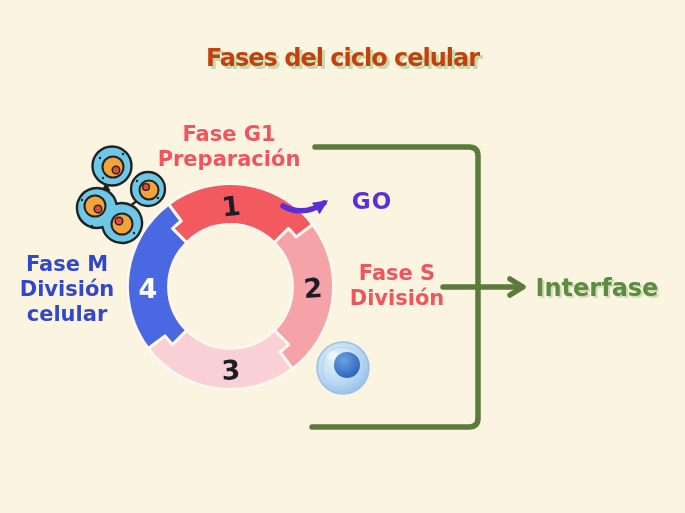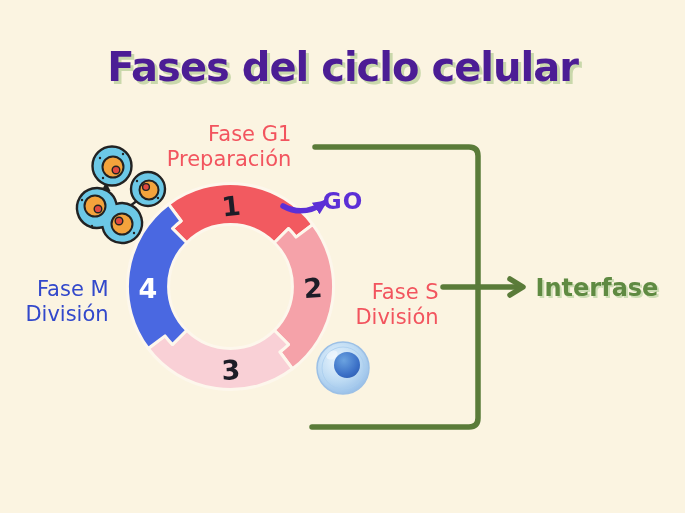--- a/index.html
+++ b/index.html
@@ -4,30 +4,30 @@
 <style>
   html,body{margin:0;padding:0;background:#fbf4e1;}
   #stage{
     position:relative;width:685px;height:513px;overflow:hidden;
     background:#fbf4e1;
     font-family:"DejaVu Sans","Liberation Sans",sans-serif;
   }
   .abs{position:absolute;}
   #title{
     top:44px;left:0;width:685px;text-align:center;
-    font-size:40px;font-weight:800;letter-spacing:-1px;
-    color:#4c1d95;text-shadow:3px 3px 0 #c9d8ab;
+    font-size:24px;font-weight:800;letter-spacing:-1px;
+    color:#c2410c;text-shadow:3px 3px 0 #c9d8ab;
     white-space:nowrap;
   }
   .phase-label{
-    text-align:right;font-weight:400;font-size:21px;line-height:1.2;
+    text-align:center;font-weight:700;font-size:21px;line-height:1.2;
     transform:translate(-50%,-50%);white-space:nowrap;
   }
   .red{color:#f2545e;}
-  .blue{color:#3248cb;margin-top:12px;}
+  .blue{color:#3248cb;}
   #label-g0{
     transform:translate(-50%,-50%);
     color:#5c2fd6;font-size:23px;font-weight:800;letter-spacing:1px;
   }
   #label-interfase{
     transform:translate(-50%,-50%);
     color:#5f8a42;font-size:24px;font-weight:700;
     text-shadow:2px 2px 0 #cdddb4;white-space:nowrap;
   }
   .seg-num{
@@ -122,31 +122,32 @@
     </g>
   </svg>
 
   <div id="title" class="abs">Fases del ciclo celular</div>
 
   <div class="abs phase-label red" style="left:229px;top:147px;">
     <div>Fase G1</div>
     <div>Preparación</div>
   </div>
 
-  <div id="label-g0" class="abs" style="left:343px;top:201px;">GO</div>
+  <div id="label-g0" class="abs" style="left:372px;top:201px;">GO</div>
 
-  <div class="abs phase-label red" style="left:397px;top:286px;margin-top:19px;">
+  <div class="abs phase-label red" style="left:397px;top:286px;">
     <div>Fase S</div>
     <div>División</div>
   </div>
 
 
   <div class="abs phase-label blue" style="left:67px;top:290px;">
     <div>Fase M</div>
     <div>División</div>
+    <div>celular</div>
   </div>
 
   <div id="label-interfase" class="abs" style="left:597px;top:288px;">Interfase</div>
 
   <div class="abs seg-num" style="left:231px;top:206px;transform:translate(-50%,-50%) rotate(-6deg);">1</div>
   <div class="abs seg-num" style="left:313px;top:288px;transform:translate(-50%,-50%) rotate(-4deg);">2</div>
   <div class="abs seg-num" style="left:231px;top:370px;transform:translate(-50%,-50%) rotate(-3deg);">3</div>
   <div class="abs seg-num white" style="left:148px;top:288px;">4</div>
 
 </div>

